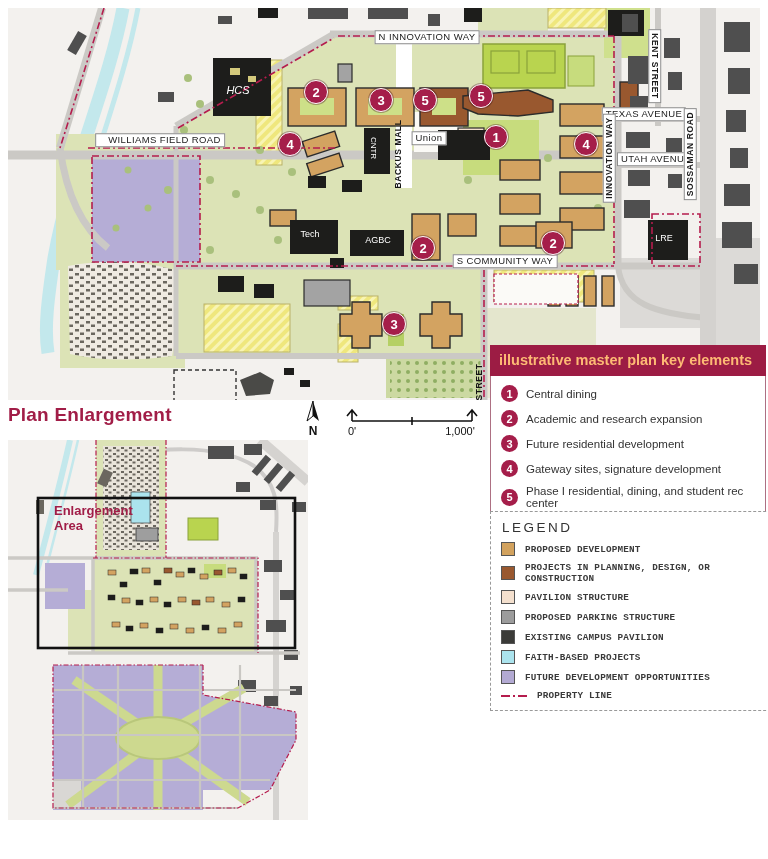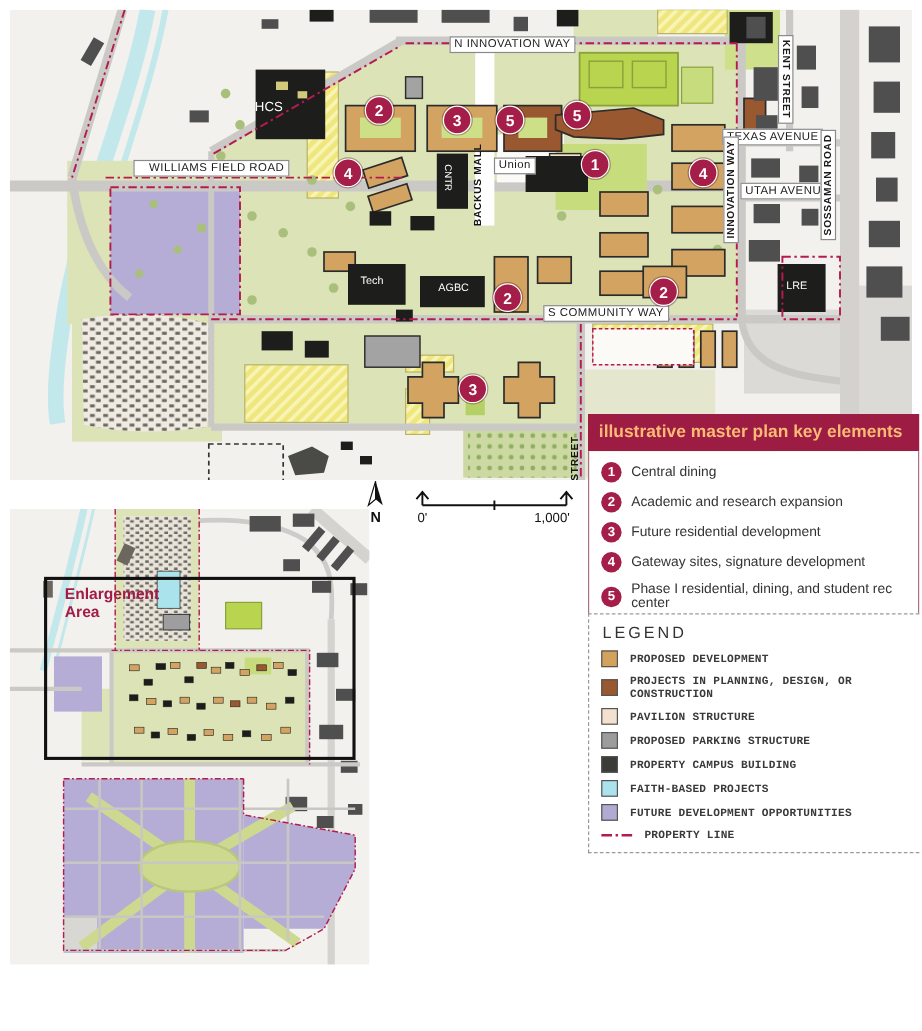--- a/index.html
+++ b/index.html
@@ -255,30 +255,30 @@
     <path d="M80,140 H330"></path>
     <path d="M170,120 L326,30"></path>
     <rect x="84" y="148" width="108" height="106"></rect>
     <path d="M168,258 H606"></path>
     <path d="M476,262 V390"></path>
     <rect x="644" y="206" width="48" height="52"></rect>
     <path d="M96,0 L52,140"></path>
   </g>
 </svg>
 <div class="map-label chip" style="left: 393px; top: 29px; transform: translate(-50%, -50%) rotate(0deg); margin-left: 26px;">N  INNOVATION WAY</div>
-      <div class="map-label chip" style="left: 168px; top: 132px; transform: translate(-50%, -50%) rotate(0deg); padding-left: 12px;">WILLIAMS FIELD ROAD</div>
+      <div class="map-label chip" style="left: 152px; top: 132px; transform: translate(-50%, -50%) rotate(0deg); padding-left: 12px;">WILLIAMS FIELD ROAD</div>
       <div class="map-label chip" style="left: 497px; top: 253px; transform: translate(-50%, -50%) rotate(0deg);">S  COMMUNITY WAY</div>
       <div class="map-label chip" style="left: 636px; top: 106px; transform: translate(-50%, -50%) rotate(0deg);">TEXAS AVENUE</div>
       <div class="map-label chip" style="left: 648px; top: 151px; transform: translate(-50%, -50%) rotate(0deg); text-align: center;">UTAH AVENUE</div>
       <div class="map-label vchip" style="left: 647px; top: 58px; transform: translate(-50%, -50%) rotate(90deg);">KENT STREET</div>
       <div class="map-label vchip" style="left: 601px; top: 150px; transform: translate(-50%, -50%) rotate(-90deg);">INNOVATION WAY</div>
       <div class="map-label vchip" style="left: 682px; top: 146px; transform: translate(-50%, -50%) rotate(-90deg);">SOSSAMAN ROAD</div>
       <div class="map-label plain" style="left: 390px; top: 146px; transform: translate(-50%, -50%) rotate(-90deg);">BACKUS MALL</div>
       <div class="map-label plain" style="left: 471px; top: 374px; transform: translate(-50%, -50%) rotate(-90deg);">STREET</div>
-      <div class="map-label on-black" style="font-size: 11px; left: 216px; top: 82px; transform: translate(-50%, -50%) rotate(0deg);">HCS</div>
+      <div class="map-label on-black" style="font-size: 11px; left: 230px; top: 82px; transform: translate(-50%, -50%) rotate(0deg); font-style: italic;">HCS</div>
       <div class="map-label on-black" style="font-size: 8px; left: 365px; top: 140px; transform: translate(-50%, -50%) rotate(90deg);">CNTR</div>
       <div class="map-label chip" style="left: 421px; top: 130px; transform: translate(-50%, -50%) rotate(0deg);">Union</div>
       <div class="map-label on-black" style="font-size: 9px; left: 302px; top: 226px; transform: translate(-50%, -50%) rotate(0deg);">Tech</div>
       <div class="map-label on-black" style="font-size: 9px; left: 370px; top: 232px; transform: translate(-50%, -50%) rotate(0deg);">AGBC</div>
       <div class="map-label on-black" style="font-size: 9px; left: 656px; top: 230px; transform: translate(-50%, -50%) rotate(0deg);">LRE</div>
       <div class="map-label plain-dark" style="left: 190px; top: 384px; transform: translate(-50%, -50%) rotate(0deg);">SOLAR</div>
       <div class="marker" style="background: rgb(165, 30, 74); left: 488px; top: 129px; transform: translate(-50%, -50%) rotate(0deg);">1</div>
       <div class="marker" style="background: rgb(165, 30, 74); left: 308px; top: 84px; transform: translate(-50%, -50%) rotate(0deg);">2</div>
       <div class="marker" style="background: rgb(165, 30, 74); left: 415px; top: 240px; transform: translate(-50%, -50%) rotate(0deg);">2</div>
       <div class="marker" style="background: rgb(165, 30, 74); left: 545px; top: 235px; transform: translate(-50%, -50%) rotate(0deg);">2</div>
@@ -301,20 +301,21 @@
       <path d="M58,22 H178"></path>
       <path d="M118,18 V26"></path>
       <path d="M58,22 V12 M53,17 L58,11 L63,17"></path>
       <path d="M178,22 V12 M173,17 L178,11 L183,17"></path>
     </g>
     <text x="58" y="36" font-size="11" fill="#111" text-anchor="middle">0'</text>
     <text x="166" y="36" font-size="11" fill="#111" text-anchor="middle">1,000'</text>
   </svg>
 </div>
 
+<div class="section-title" style="left:8px;top:404px;">Plan Enlargement</div>
 
 <div id="key-panel">
   <div id="key-title">illustrative master plan key elements</div>
   <div id="key-body">
         <div class="key-row">
           <span class="key-num" style="background: rgb(165, 30, 74);">1</span>
           <span class="key-label">Central dining</span>
         </div>
         <div class="key-row">
           <span class="key-num" style="background: rgb(165, 30, 74);">2</span>
@@ -349,42 +350,42 @@
         <div class="leg-row">
           <span class="leg-swatch" style="background: rgb(244, 224, 206);"></span>
           <span class="leg-label">PAVILION STRUCTURE</span>
         </div>
         <div class="leg-row">
           <span class="leg-swatch" style="background: rgb(156, 156, 156);"></span>
           <span class="leg-label">PROPOSED PARKING STRUCTURE</span>
         </div>
         <div class="leg-row">
           <span class="leg-swatch" style="background: rgb(59, 59, 56);"></span>
-          <span class="leg-label">PROPERTY CAMPUS BUILDING</span>
+          <span class="leg-label">EXISTING CAMPUS PAVILION</span>
         </div>
         <div class="leg-row">
           <span class="leg-swatch" style="background: rgb(171, 227, 237);"></span>
           <span class="leg-label">FAITH-BASED PROJECTS</span>
         </div>
         <div class="leg-row">
           <span class="leg-swatch" style="background: rgb(179, 170, 211);"></span>
           <span class="leg-label">FUTURE DEVELOPMENT OPPORTUNITIES</span>
         </div>
         <div class="leg-row">
           <span class="leg-line">
             <svg width="26" height="6">
               <line x1="0" y1="3" x2="26" y2="3" stroke="#b51c4d" stroke-width="2.2" stroke-dasharray="9 3 2 3"></line>
             </svg>
           </span>
           <span class="leg-label">PROPERTY LINE</span>
         </div>
       </div>
 </div>
 
-<div class="map" id="map-overall" style="left:8px;top:424px;width:300px;height:380px;">
+<div class="map" id="map-overall" style="left:8px;top:440px;width:300px;height:380px;">
 <svg viewBox="0 0 300 380" width="300" height="380">
   <defs>
     <pattern id="housesS" width="8" height="6" patternUnits="userSpaceOnUse">
       <rect width="8" height="6" fill="#e9e4da"></rect>
       <rect x="1" y="1" width="3" height="2" fill="#6b675f"></rect>
       <rect x="4.5" y="3.5" width="3" height="2" fill="#6b675f"></rect>
     </pattern>
   </defs>
   <rect width="300" height="380" fill="#f3f1ee"></rect>
 

